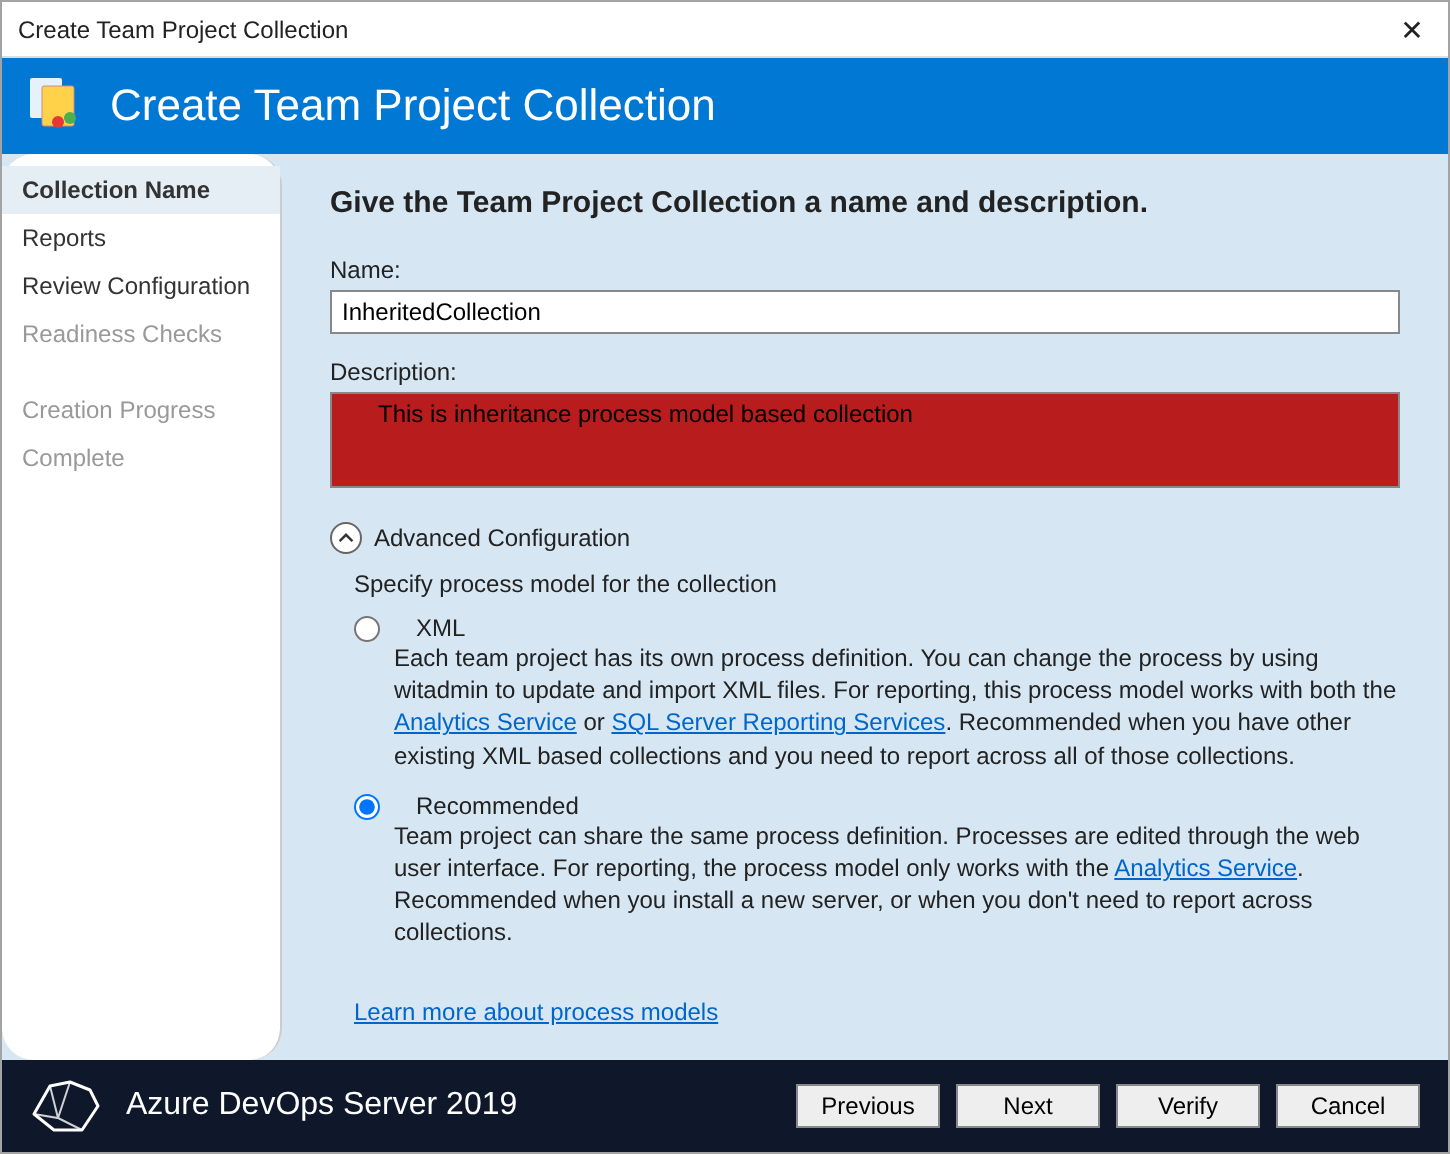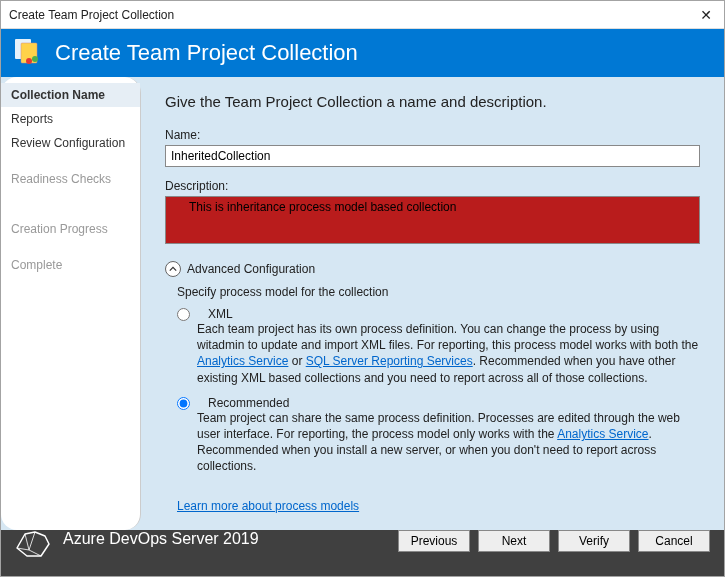--- a/index.html
+++ b/index.html
@@ -8,39 +8,39 @@
   .titlebar { height: 28px; display: flex; align-items: center; padding: 0 8px; background: #fff; border-bottom: 1px solid #ddd; }
   .titlebar .title { flex: 1; font-size: 12px; }
   .titlebar .close { width: 20px; text-align: center; cursor: pointer; font-size: 14px; }
   .header { height: 48px; background: #0078d4; display: flex; align-items: center; padding: 0 14px; color: #fff; }
   .header .logo { width: 28px; height: 28px; margin-right: 12px; position: relative; }
   .header h1 { font-weight: 300; font-size: 22px; }
   .body { flex: 1; display: flex; background: #d6e7f3; min-height: 0; }
   .sidebar { width: 140px; background: #fff; border-right: 1px solid #ccc; padding-top: 6px; border-radius: 16px; }
   .sidebar .item { padding: 5px 10px; font-size: 12px; color: #333; cursor: pointer; }
   .sidebar .item.active { background: #e6eef5; font-weight: 600; }
-  .sidebar .item.disabled { color: #999; cursor: default; margin-top: 12px; }
+  .sidebar .item.disabled { color: #999; cursor: default; }
   .sidebar .gap { height: 14px; }
   .main { flex: 1; padding: 16px 24px 0 24px; overflow: auto; }
-  .heading { font-size: 15px; margin-bottom: 18px; }
+  .heading { font-size: 15px; margin-bottom: 18px; font-weight: bold; }
   .label { font-size: 12px; margin-bottom: 3px; }
   .textinput { width: 100%; border: 1px solid #888; background: #fff; padding: 3px 5px; font-family: inherit; font-size: 12px; margin-bottom: 12px; }
   .textarea { width: 100%; height: 48px; border: 1px solid #888; background: #b91c1c; padding: 3px 23px; font-family: inherit; font-size: 12px; resize: none; margin-bottom: 14px; }
   .adv-row { display: flex; align-items: center; gap: 6px; margin-bottom: 8px; }
   .chev { width: 16px; height: 16px; border: 1px solid #666; border-radius: 50%; display: flex; align-items: center; justify-content: center; background: #fff; cursor: pointer; }
   .chev svg { width: 8px; height: 8px; }
   .subhead { font-size: 12px; margin: 4px 0 8px 12px; }
   .radio-block { margin-left: 12px; margin-bottom: 10px; }
   .radio-row { display: flex; align-items: center; gap: 18px; }
   .radio-row input { margin-top: 1px; }
   .radio-label { font-size: 12px; }
   .radio-desc { font-size: 12px; margin-left: 20px; line-height: 1.35; color: #222; }
   a.link { color: #0066cc; text-decoration: underline; cursor: pointer; }
   .learn { margin: 24px 0 12px 12px; }
-  .footer { height: 46px; background: #404040; display: flex; align-items: flex-start; padding: 0 14px; }
+  .footer { height: 46px; background: #0f172a; display: flex; align-items: center; padding: 0 14px; }
   .footer .flogo { width: 36px; height: 28px; margin-right: 12px; }
   .footer .fname { color: #fff; font-size: 16px; font-weight: 300; flex: 1; }
   .footer .btn { min-width: 72px; height: 22px; margin-left: 8px; background: #eee; border: 1px solid #888; font-family: inherit; font-size: 12px; cursor: pointer; }
 </style>
 </head>
 <body>
 
 <div class="window">
 
   <div class="titlebar">

